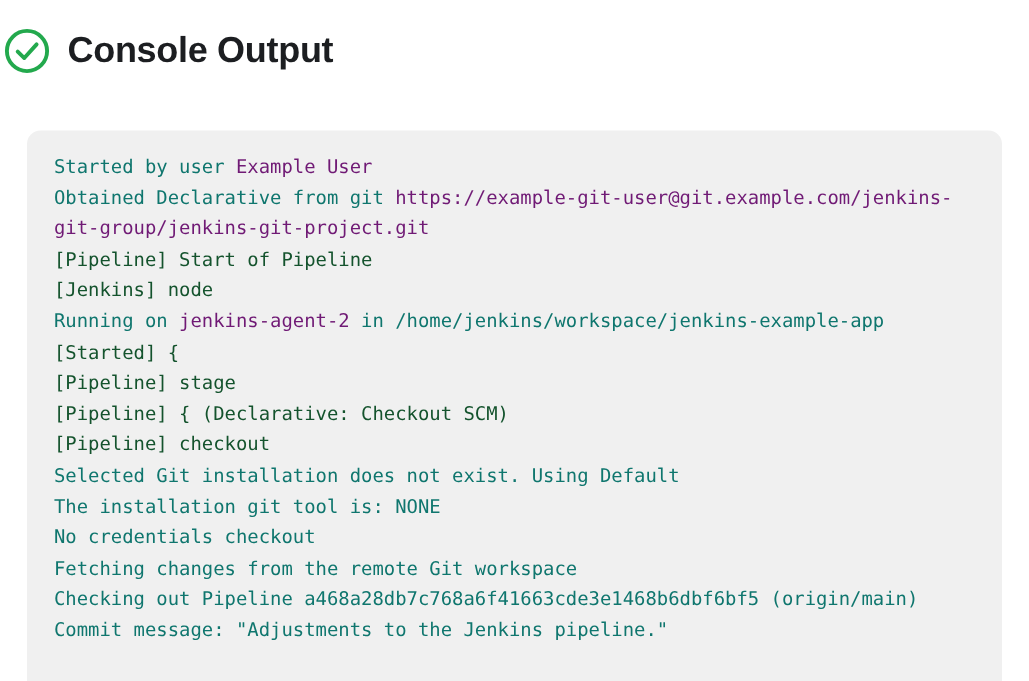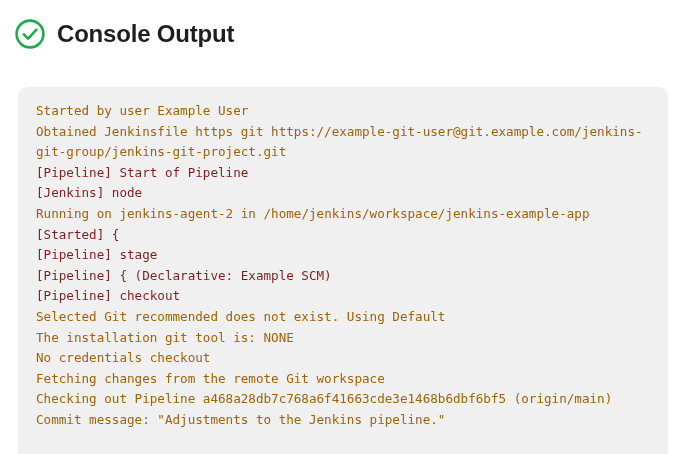--- a/index.html
+++ b/index.html
@@ -19,21 +19,21 @@
     width: 686px;
     height: 454px;
     box-sizing: border-box;
   }
 
   
   .header {
     display: flex;
     align-items: center;
     gap: 11px;
-    padding: 13px 0 0 14px;
+    padding: 13px 0 0 2px;
     height: 54px;
     box-sizing: border-box;
   }
   .status-icon {
     width: 32px;
     height: 32px;
     flex: 0 0 32px;
     display: block;
   }
   .page-title {
@@ -63,50 +63,50 @@
     font-size: 12.6px;
     line-height: 20.6px;
     color: #23272b;
     white-space: pre-wrap;
     word-break: break-word;
     margin: 0;
   }
   .log-line {
     white-space: pre-wrap;
   }
-  .seg-plain  { color: #a16207; }
-  .seg-link   { color: #a16207; }
-  .seg-muted  { color: #7f1d1d; }
+  .seg-plain  { color: #0f766e; }
+  .seg-link   { color: #701a75; }
+  .seg-muted  { color: #14532d; }
 </style>
 </head>
 <body>
 
 <div class="page">
 
   <div class="header">
     <span class="status-icon-wrap">
       <svg class="status-icon" viewBox="0 0 32 32" xmlns="http://www.w3.org/2000/svg" aria-hidden="true">
         <circle cx="16" cy="16" r="13.4" fill="none" stroke="#23a94d" stroke-width="2.6"></circle>
         <path d="M9.8 16.4 L14.2 20.7 L22.4 11.6" fill="none" stroke="#23a94d" stroke-width="2.6" stroke-linecap="round" stroke-linejoin="round"></path>
       </svg>
     </span>
     <h1 class="page-title">Console Output</h1>
   </div>
 
   <div class="console-panel">
     <pre class="console-log" id="console-log"><span class="log-line"><span class="seg-plain">Started by user </span><span class="seg-link">Example User</span></span>
-<span class="log-line"><span class="seg-plain">Obtained Jenkinsfile https git </span><span class="seg-link">https://example-git-user@git.example.com/jenkins-git-group/jenkins-git-project.git</span></span>
+<span class="log-line"><span class="seg-plain">Obtained Declarative from git </span><span class="seg-link">https://example-git-user@git.example.com/jenkins-git-group/jenkins-git-project.git</span></span>
 <span class="log-line"><span class="seg-muted">[Pipeline] Start of Pipeline</span></span>
 <span class="log-line"><span class="seg-muted">[Jenkins] node</span></span>
 <span class="log-line"><span class="seg-plain">Running on </span><span class="seg-link">jenkins-agent-2</span><span class="seg-plain"> in /home/jenkins/workspace/jenkins-example-app</span></span>
 <span class="log-line"><span class="seg-muted">[Started] {</span></span>
 <span class="log-line"><span class="seg-muted">[Pipeline] stage</span></span>
-<span class="log-line"><span class="seg-muted">[Pipeline] { (Declarative: Example SCM)</span></span>
+<span class="log-line"><span class="seg-muted">[Pipeline] { (Declarative: Checkout SCM)</span></span>
 <span class="log-line"><span class="seg-muted">[Pipeline] checkout</span></span>
-<span class="log-line"><span class="seg-plain">Selected Git recommended does not exist. Using Default</span></span>
+<span class="log-line"><span class="seg-plain">Selected Git installation does not exist. Using Default</span></span>
 <span class="log-line"><span class="seg-plain">The installation git tool is: NONE</span></span>
 <span class="log-line"><span class="seg-plain">No credentials checkout</span></span>
 <span class="log-line"><span class="seg-plain">Fetching changes from the remote Git workspace</span></span>
 <span class="log-line"><span class="seg-plain">Checking out Pipeline a468a28db7c768a6f41663cde3e1468b6dbf6bf5 (origin/main)</span></span>
 <span class="log-line"><span class="seg-plain">Commit message: "Adjustments to the Jenkins pipeline."</span></span></pre>
   </div>
 
 </div>
 
 </body></html>

